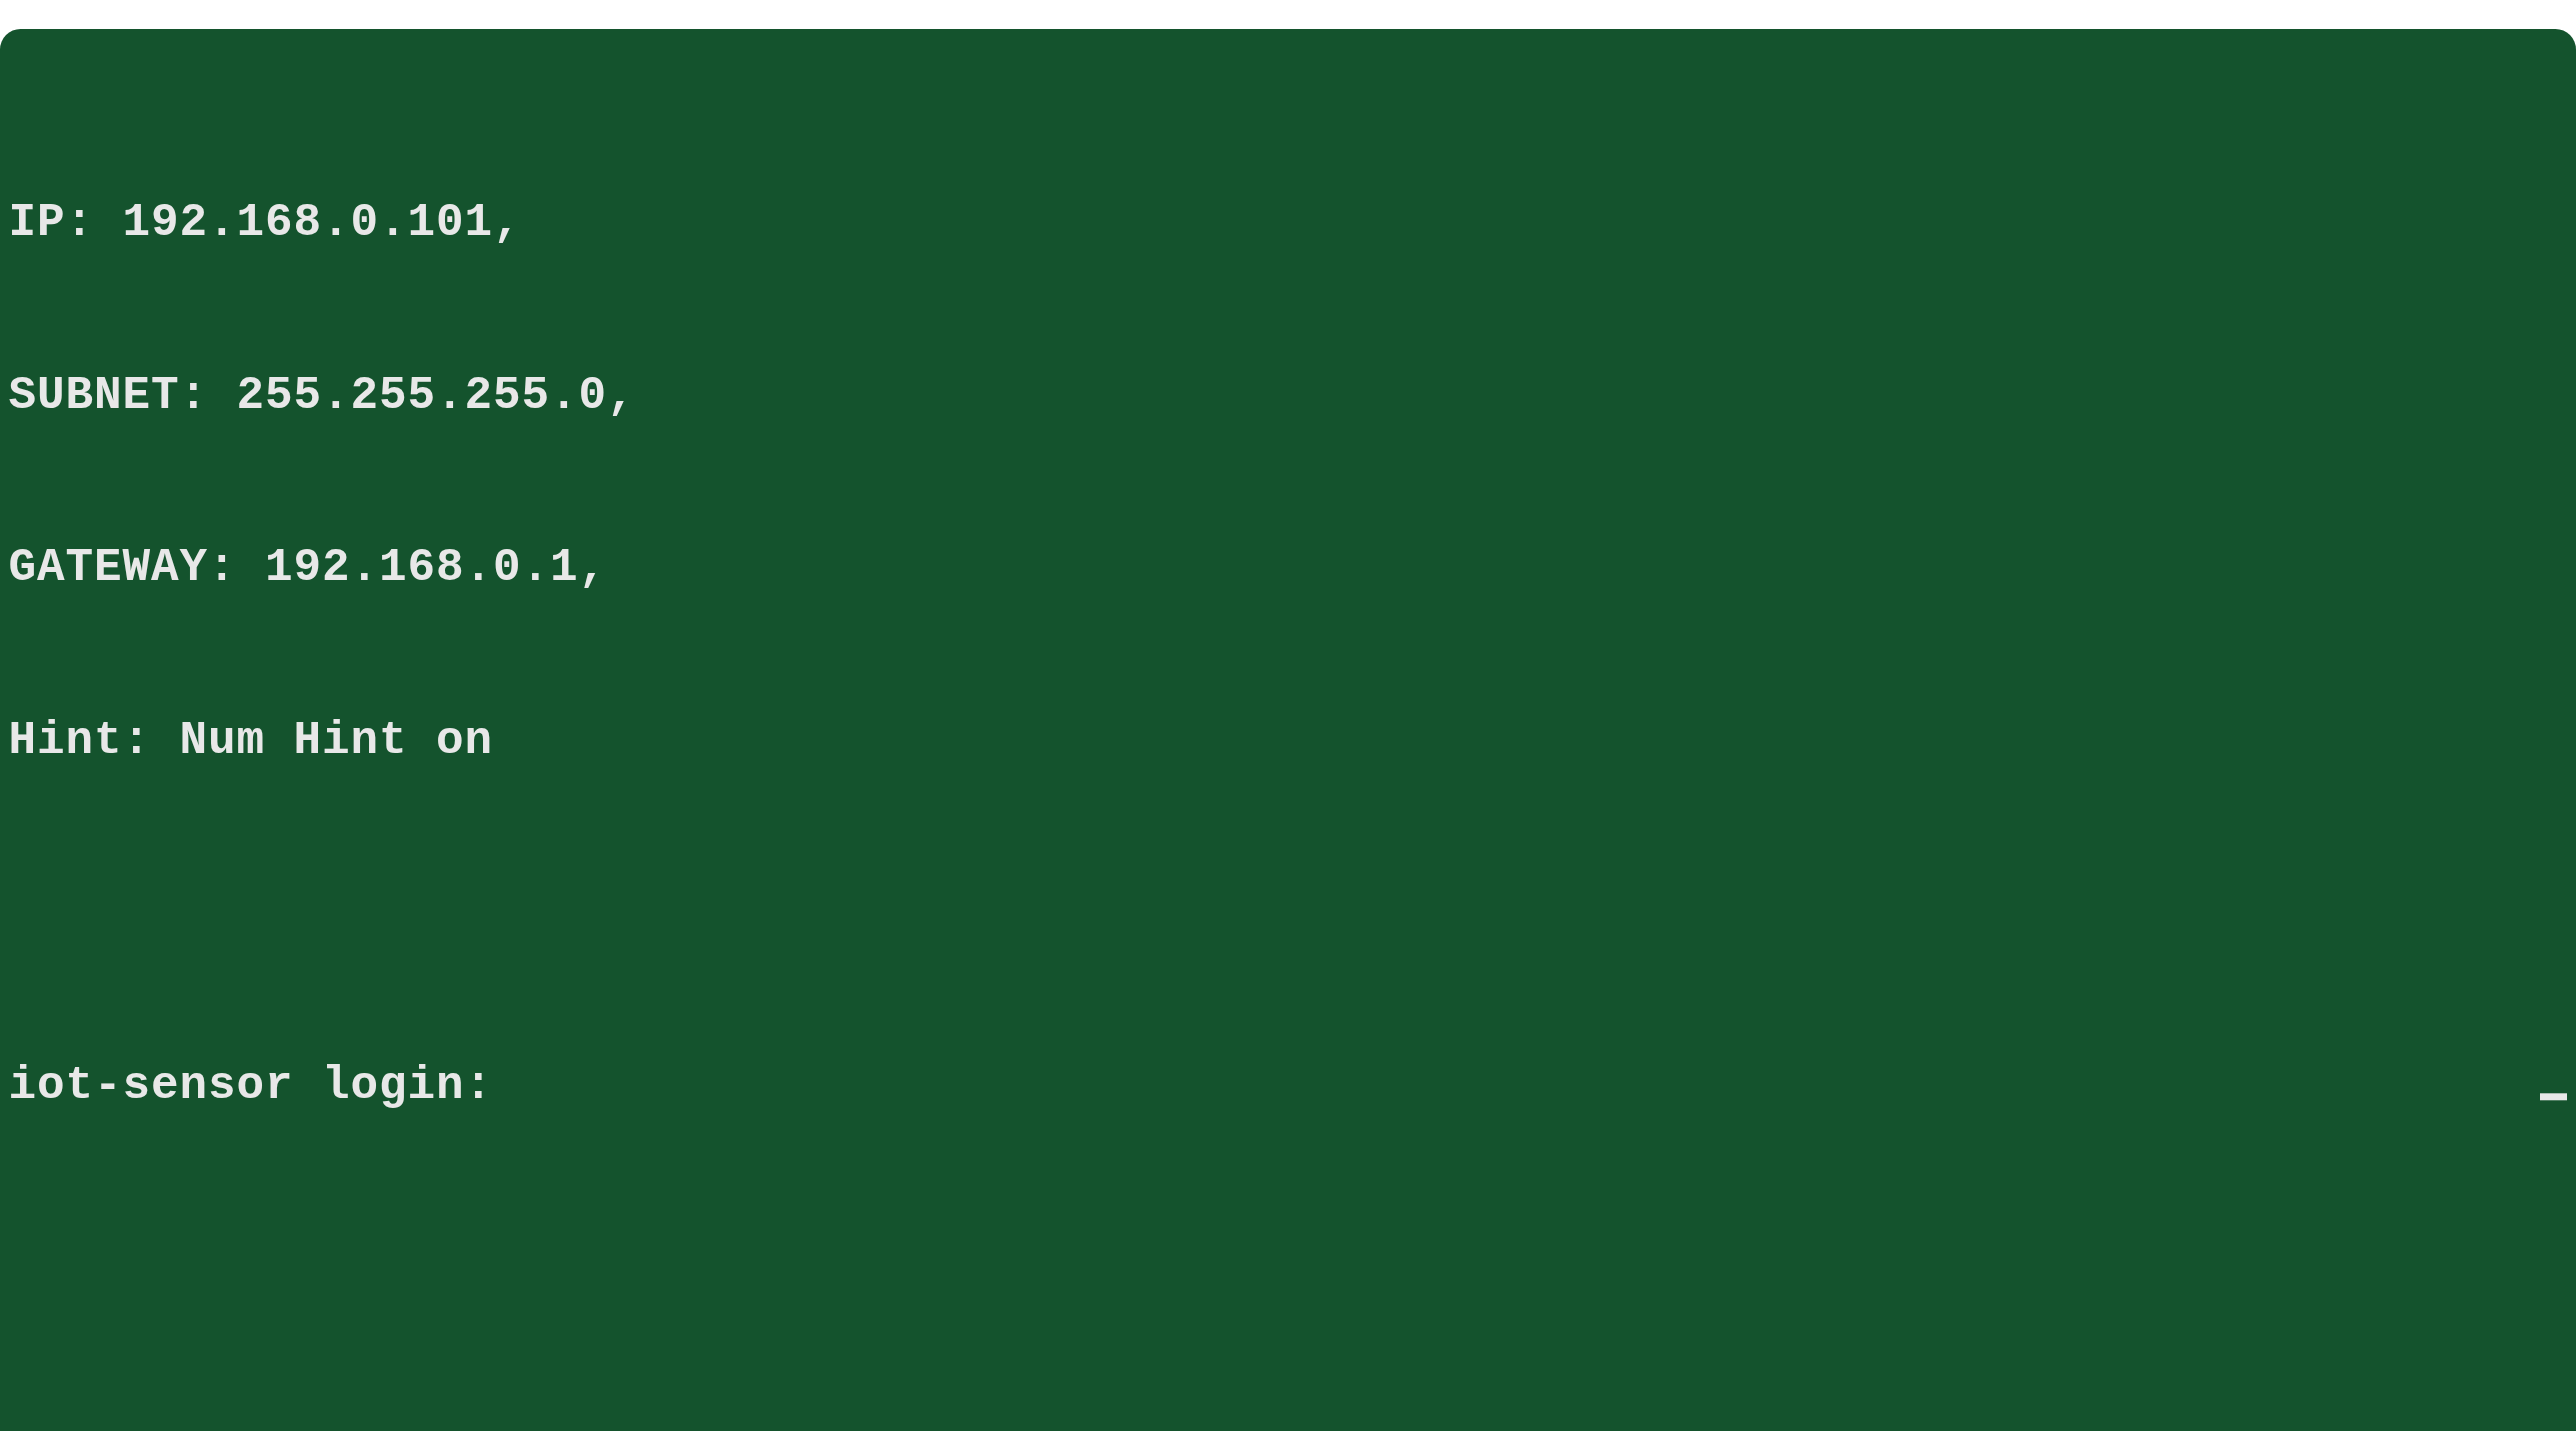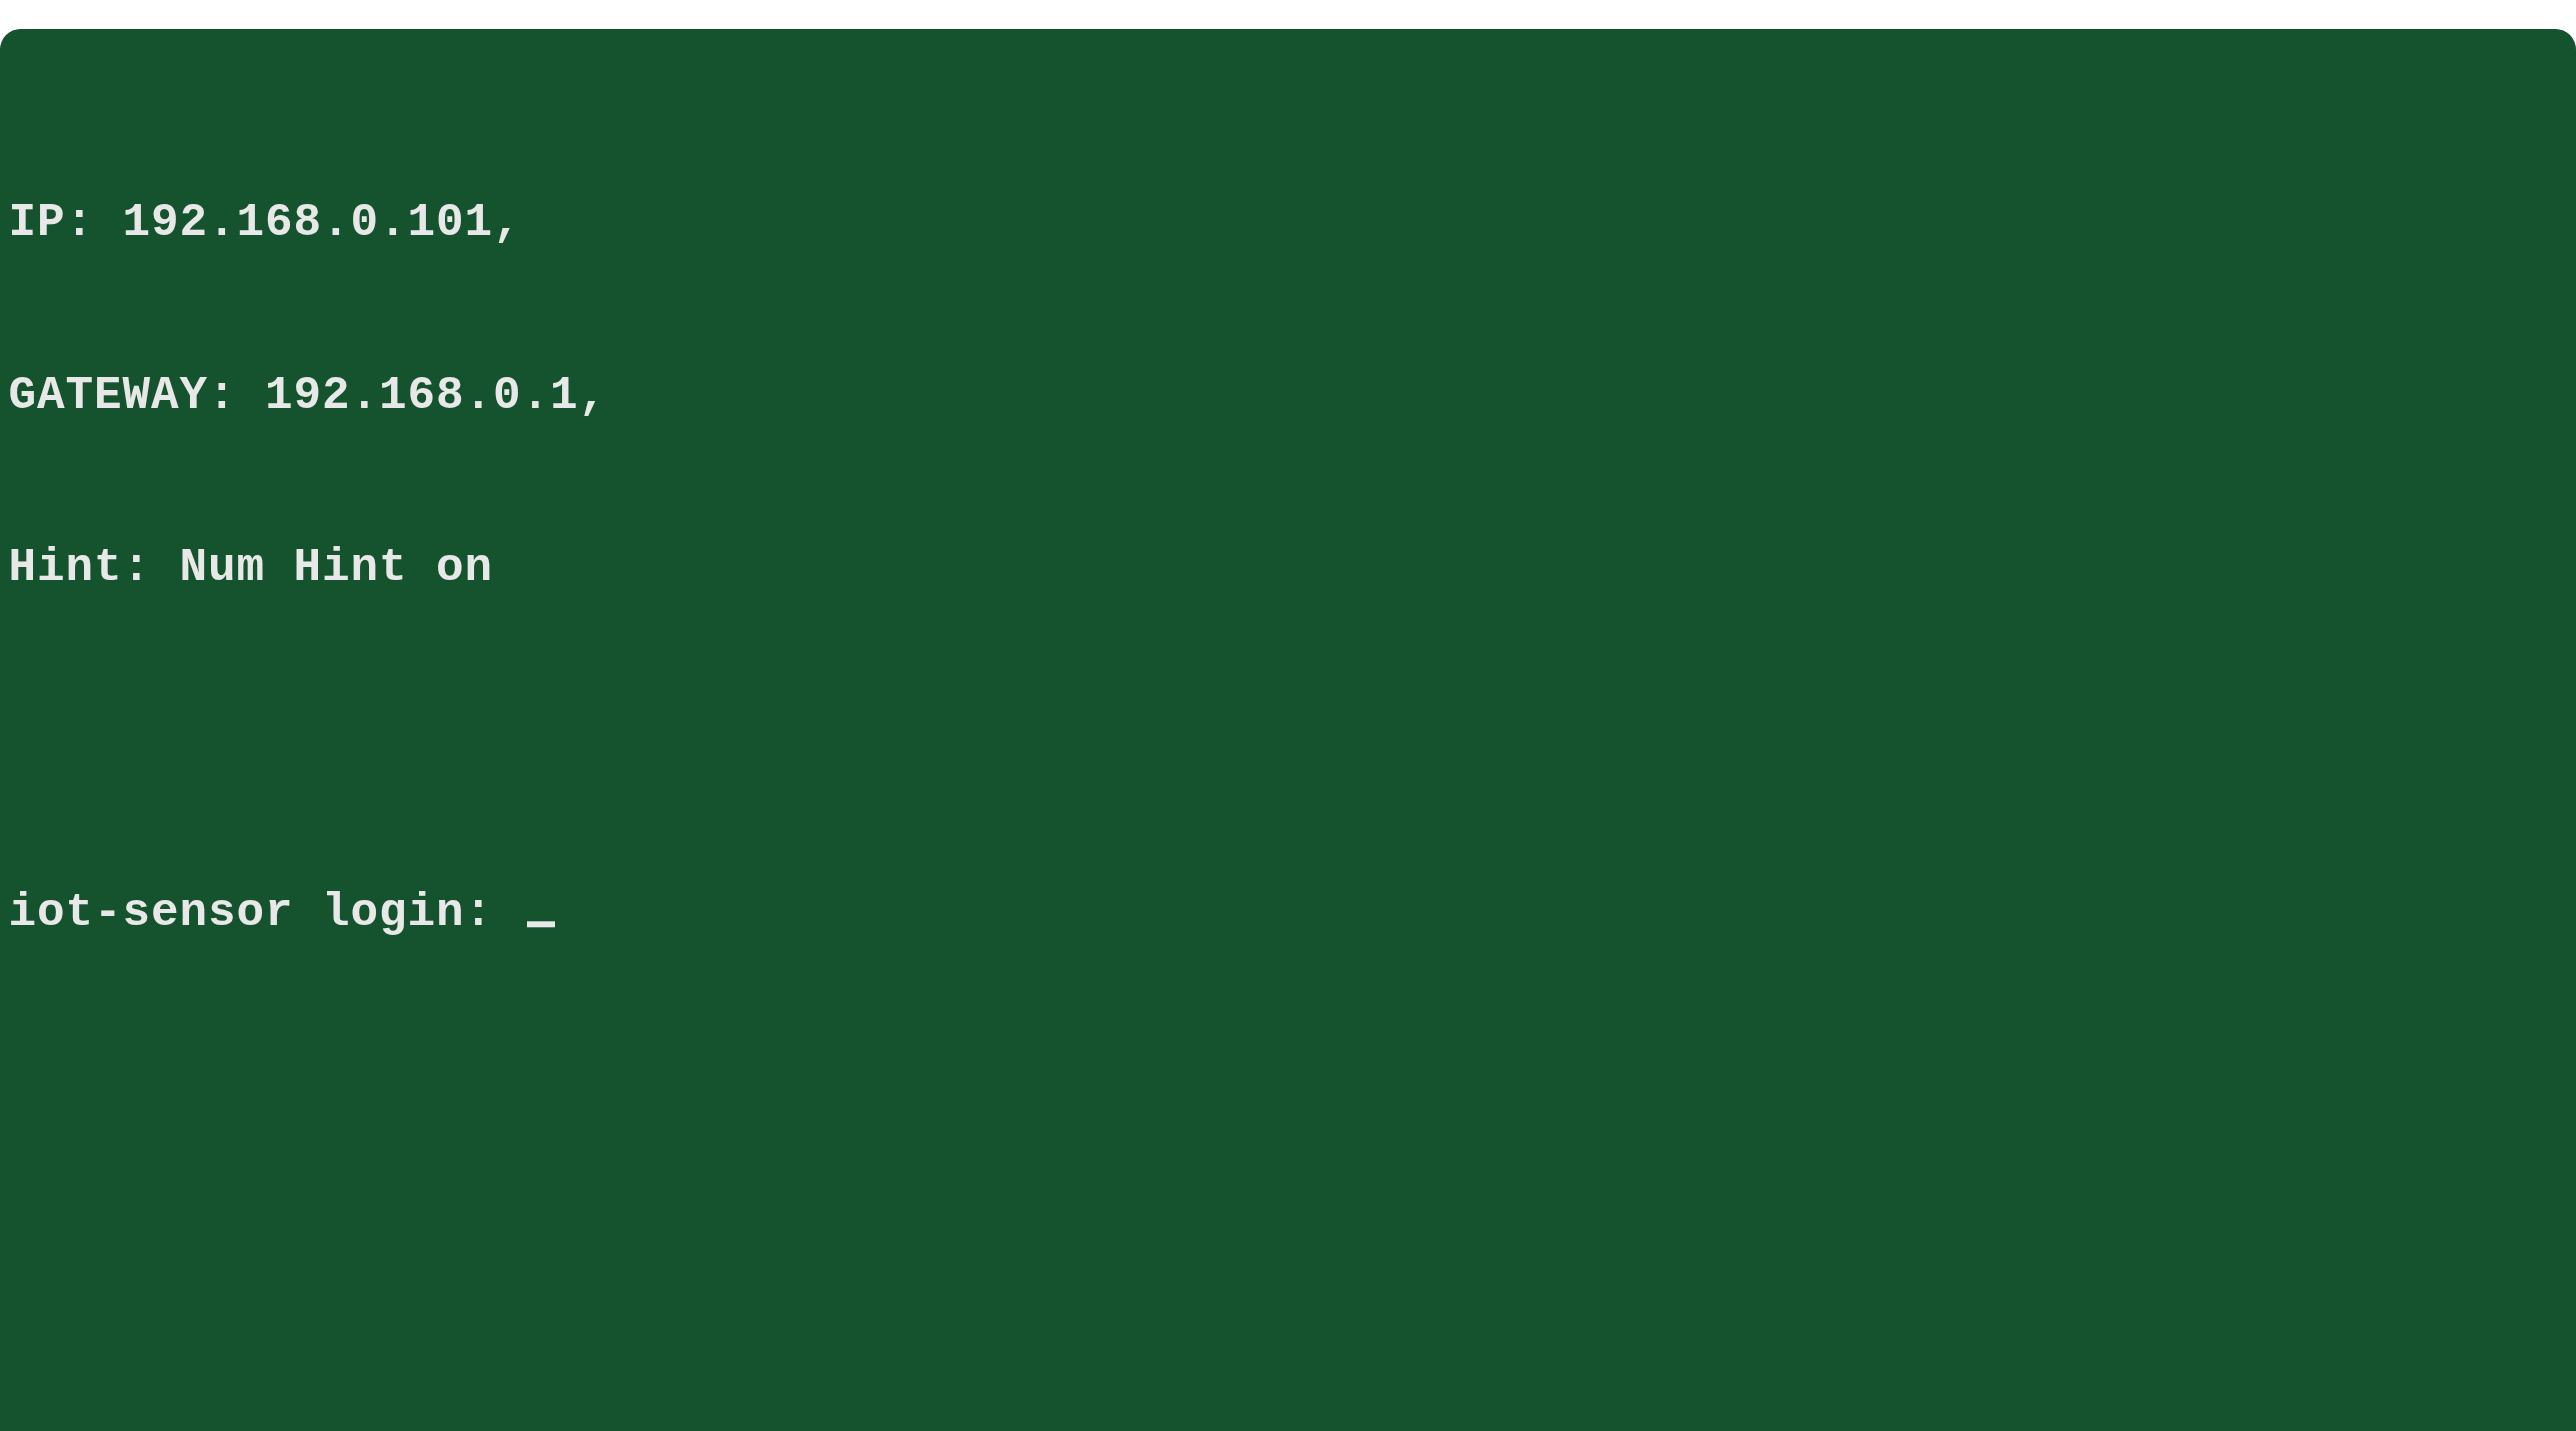--- a/index.html
+++ b/index.html
@@ -34,20 +34,21 @@
     .line {
       display: block;
     }
     .blank-line {
       display: block;
       height: 1.25em;
     }
     .prompt-line {
       display: flex;
       align-items: baseline;
+      justify-content: space-between;
     }
     .cursor {
       display: inline-block;
       width: 0.6em;
       height: 0.14em;
       background: #e8e8e8;
       margin-left: 0.1em;
       vertical-align: baseline;
       transform: translateY(0.05em);
     }
@@ -65,20 +66,21 @@
       padding: 0;
       margin: 0;
     }
   </style>
 </head>
 <body>
 
 <div class="terminal-window">
   <div class="terminal-content">
     <span class="line">IP: 192.168.0.101,</span>
+    <span class="line">SUBNET: 255.255.255.0,</span>
     <span class="line">GATEWAY: 192.168.0.1,</span>
     <span class="line">Hint: Num Hint on</span>
     <span class="blank-line"></span>
     <span class="prompt-line">
       <span>iot-sensor login: </span><input type="text" class="login-input" value="" style=""><span class="cursor"></span>
     </span>
   </div>
 </div>
 
 

